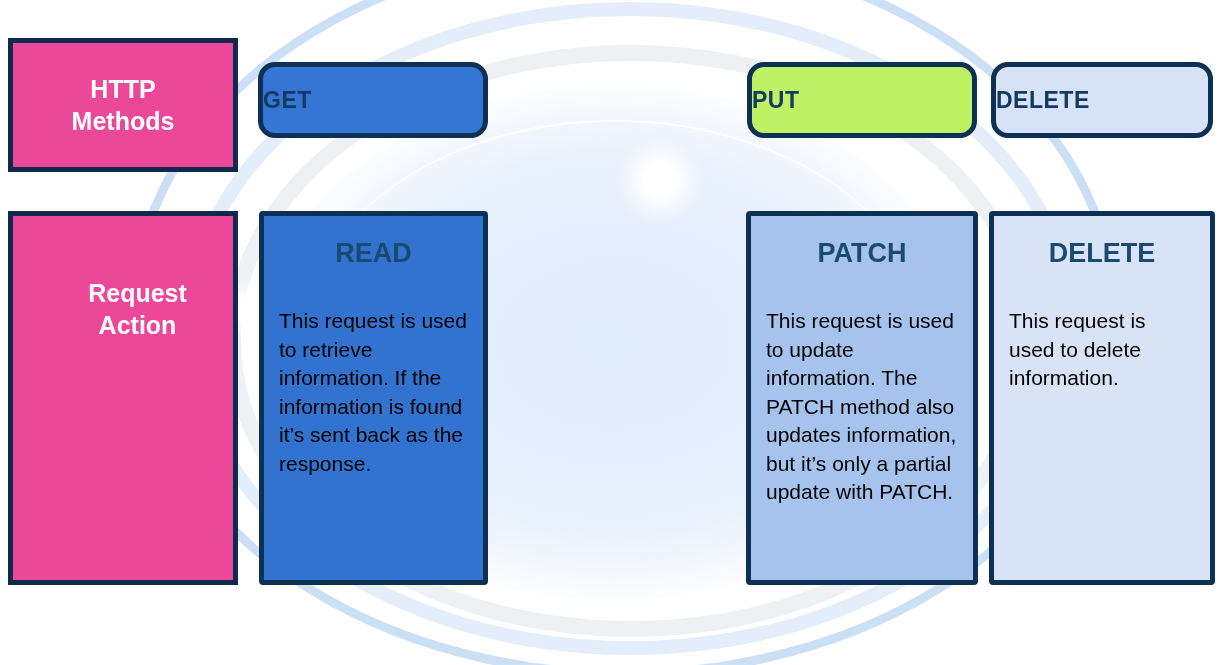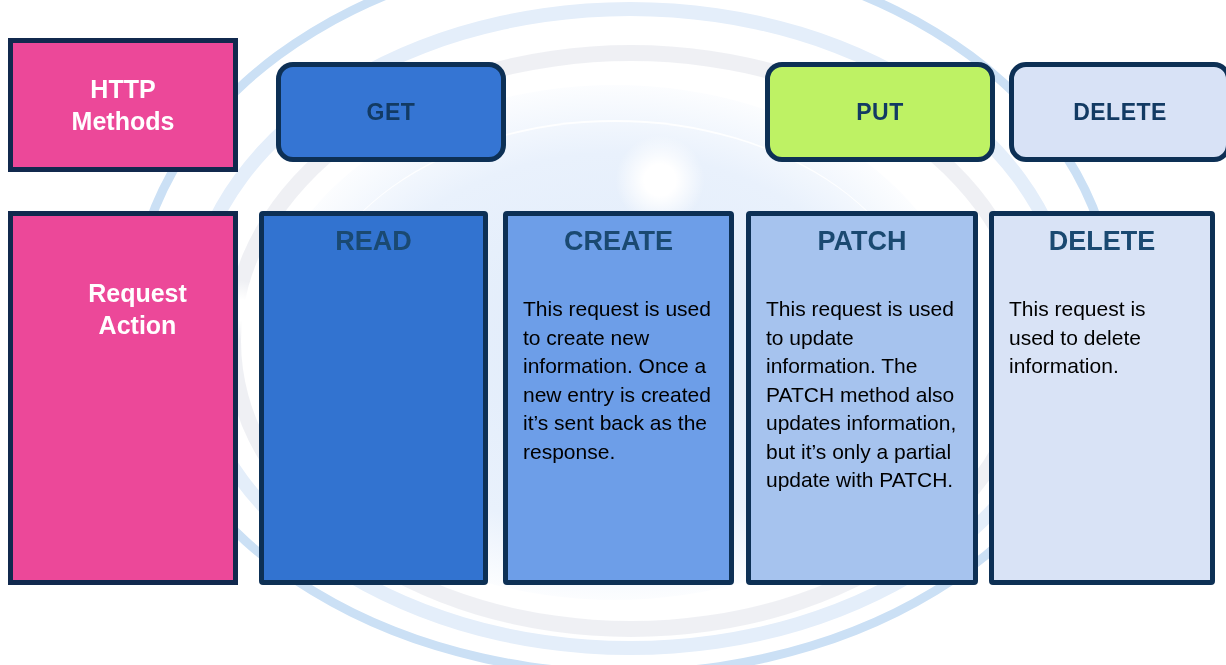--- a/index.html
+++ b/index.html
@@ -45,47 +45,45 @@
     white-space: pre-line;
     z-index: 2;
   }
   .label-box.methods { top: 38px;  height: 134px; display: flex; align-items: center; justify-content: center; }
   .label-box.actions { top: 211px; height: 374px; padding-top: 28px; }
 
   
   .method-btn {
     position: absolute;
     top: 62px;
-    height: 100px;
+    height: 76px;
     box-sizing: border-box;
     border: 5px solid #0d3055;
     border-radius: 17px;
     display: flex;
     align-items: center;
-    justify-content: center;
     font-weight: bold;
     font-size: 23px;
     letter-spacing: 0.5px;
     z-index: 2;
-    margin-left: 18px;
   }
   .method-btn.m0 { left: 258px; width: 230px; }
   .method-btn.m1 { left: 503px; width: 232px; }
   .method-btn.m2 { left: 747px; width: 230px; }
   .method-btn.m3 { left: 991px; width: 222px; }
 
   
   .action-card {
     position: absolute;
     top: 211px;
     height: 374px;
     box-sizing: border-box;
     border: 5px solid #0d3055;
     border-radius: 4px;
-    padding: 6px 15px 0 15px;
+    padding: 18px 15px 0 15px;
     z-index: 2;
   }
   .action-card.a0 { left: 259px; width: 229px; }
   .action-card.a1 { left: 503px; width: 231px; }
   .action-card.a2 { left: 746px; width: 232px; }
   .action-card.a3 { left: 989px; width: 226px; }
   .card-title {
     text-align: center;
     font-size: 27px;
     font-weight: bold;
@@ -128,24 +126,21 @@
   </div>
   <div class="method-btn m2" style="background-color: #bef264; color: rgb(18, 58, 99);">
     <span>PUT</span>
   </div>
   <div class="method-btn m3" style="background-color: rgb(216, 226, 246); color: rgb(18, 58, 99);">
     <span>DELETE</span>
   </div>
 
   <div class="action-card a0" style="background-color: rgb(50, 115, 208);">
     <h2 class="card-title" style="color: rgb(26, 73, 113);">READ</h2>
-  </div>
-  <div class="action-card a1" style="background-color: rgb(109, 158, 232);">
-    <h2 class="card-title" style="color: rgb(26, 73, 113);">CREATE</h2>
-    <p class="card-body">This request is used to create new information. Once a new entry is created it’s sent back as the response.</p>
+    <p class="card-body">This request is used to retrieve information. If the information is found it’s sent back as the response.</p>
   </div>
   <div class="action-card a2" style="background-color: rgb(166, 195, 238);">
     <h2 class="card-title" style="color: rgb(26, 73, 113);">PATCH</h2>
     <p class="card-body">This request is used to update information. The PATCH method also updates information, but it’s only a partial update with PATCH.</p>
   </div>
   <div class="action-card a3" style="background-color: rgb(217, 227, 246);">
     <h2 class="card-title" style="color: rgb(26, 73, 113);">DELETE</h2>
     <p class="card-body">This request is used to delete information.</p>
   </div>
 

